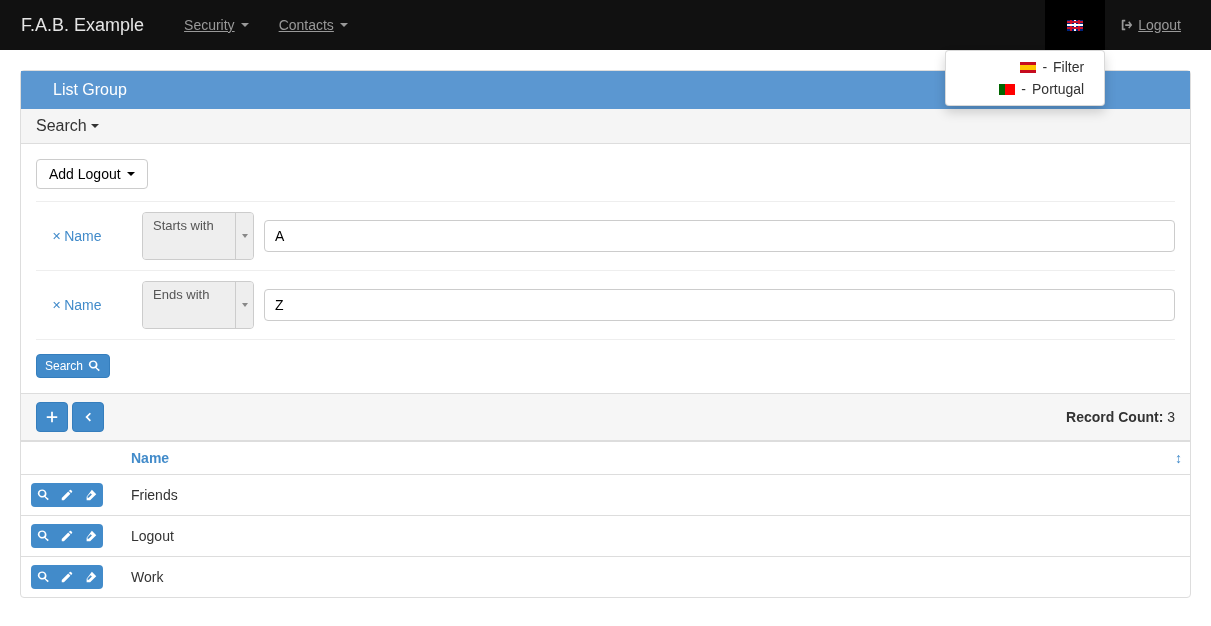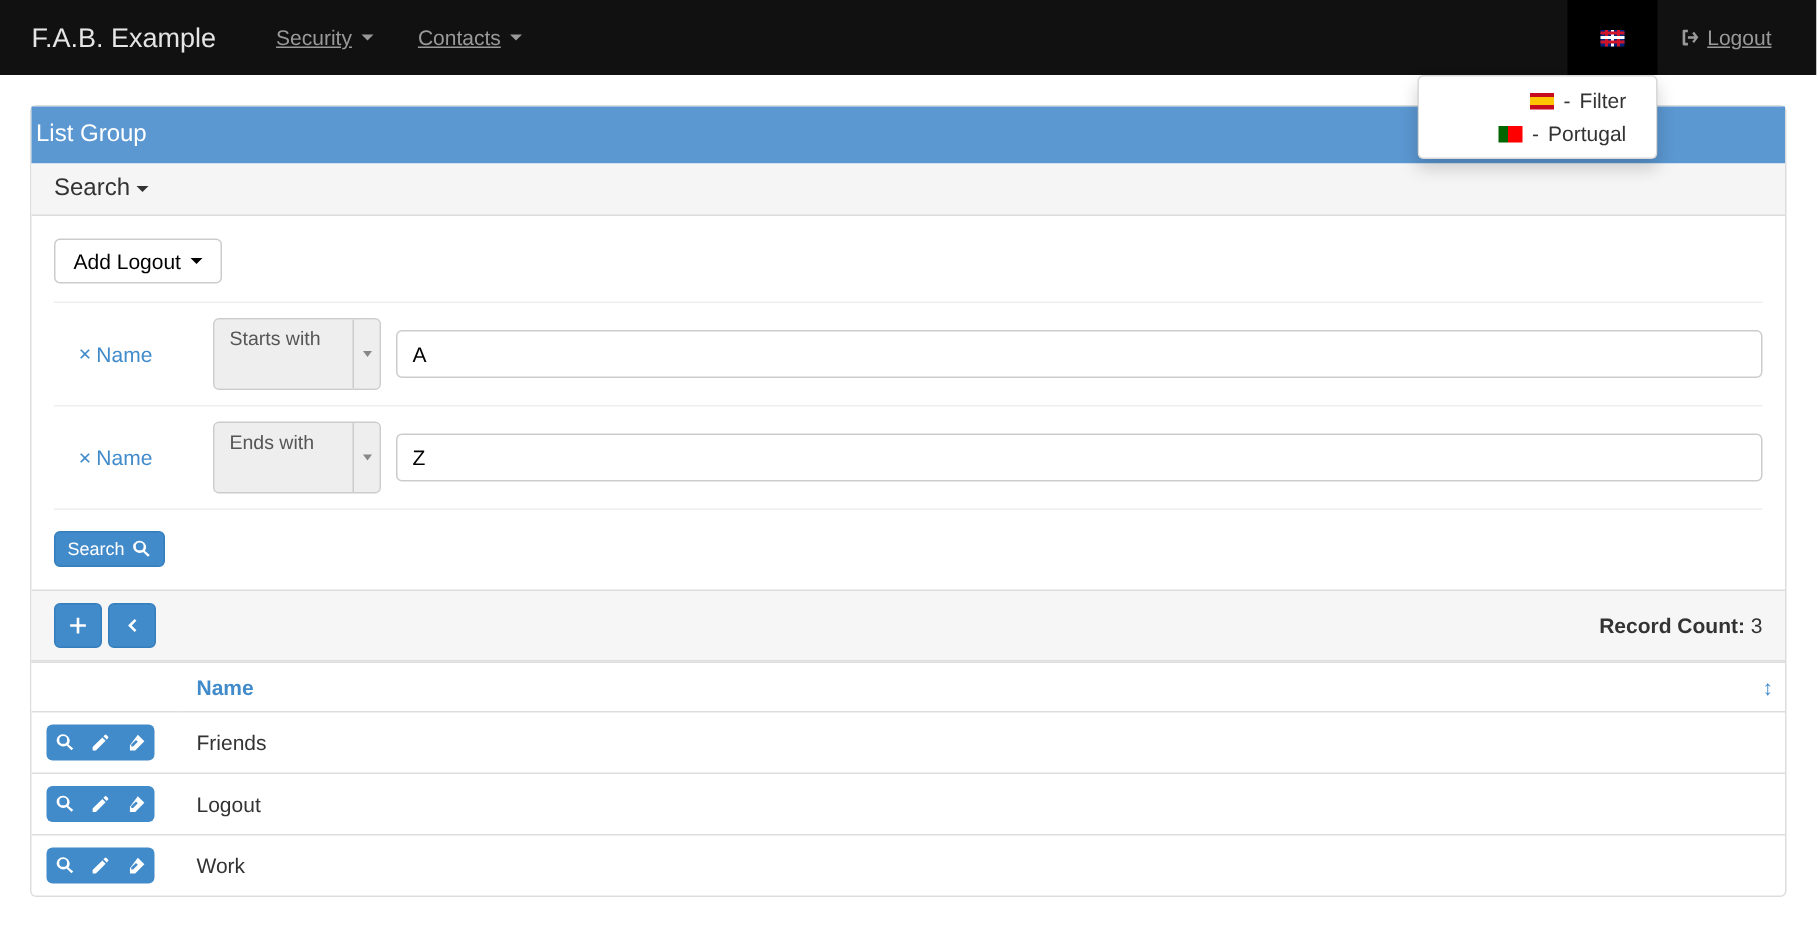--- a/index.html
+++ b/index.html
@@ -91,21 +91,21 @@
 
 .container { padding: 20px; }
 .panel {
   border: 1px solid #ddd;
   border-radius: 4px;
   overflow: visible;
 }
 .panel-heading {
   background: #5b97d1;
   color: #fff;
-  padding: 10px 3px;
+  padding: 10px 32px;
   font-size: 16px;
 }
 .search-bar {
   background: #f5f5f5;
   border-bottom: 1px solid #ddd;
   padding: 8px 15px;
   font-size: 16px;
   display: flex; align-items: center; gap: 2px;
 }
 .search-body { padding: 15px; }

